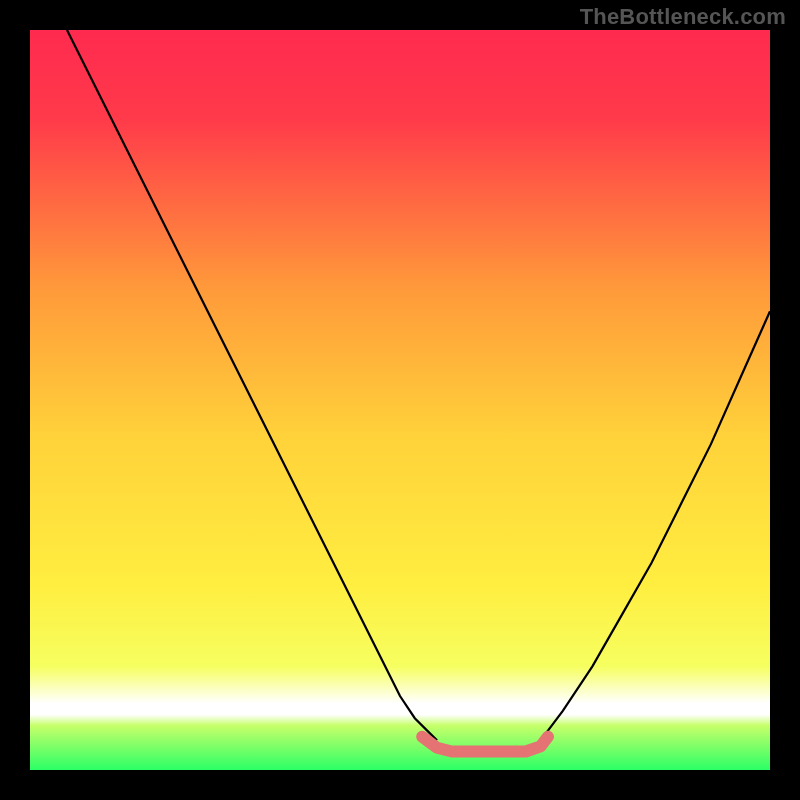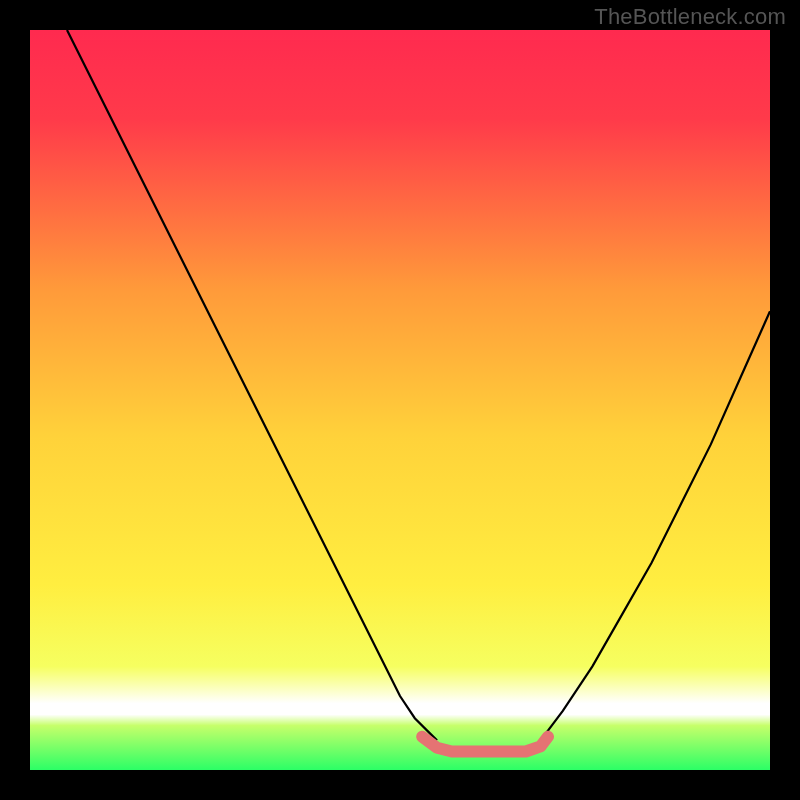--- a/index.html
+++ b/index.html
@@ -11,21 +11,21 @@
     font-family: Arial, Helvetica, sans-serif;
     position: relative;
     overflow: hidden;
   }
   .watermark {
     position: absolute;
     top: 4px;
     right: 14px;
     color: #555;
     font-size: 22px;
-    font-weight: 400;
+    font-weight: 700;
     z-index: 10;
     letter-spacing: 0.2px;
   }
   .plot-area {
     position: absolute;
     left: 30px;
     top: 30px;
     width: 740px;
     height: 740px;
     overflow: hidden;

